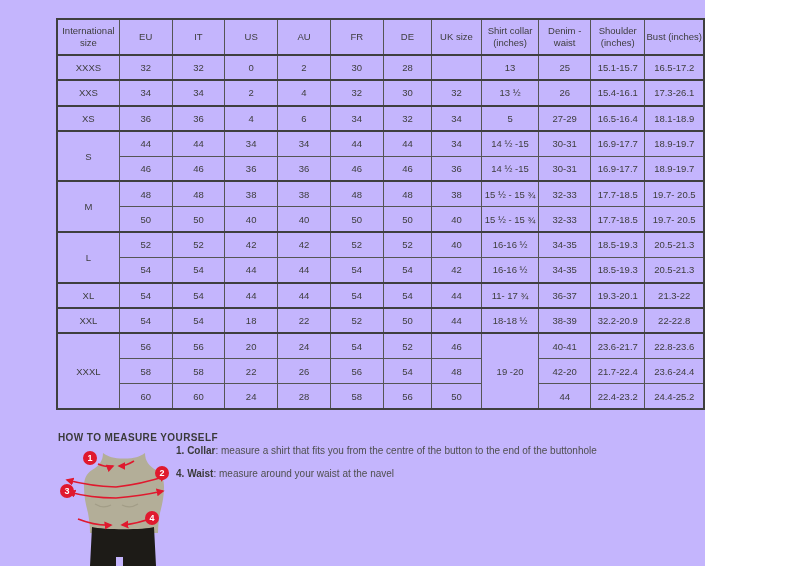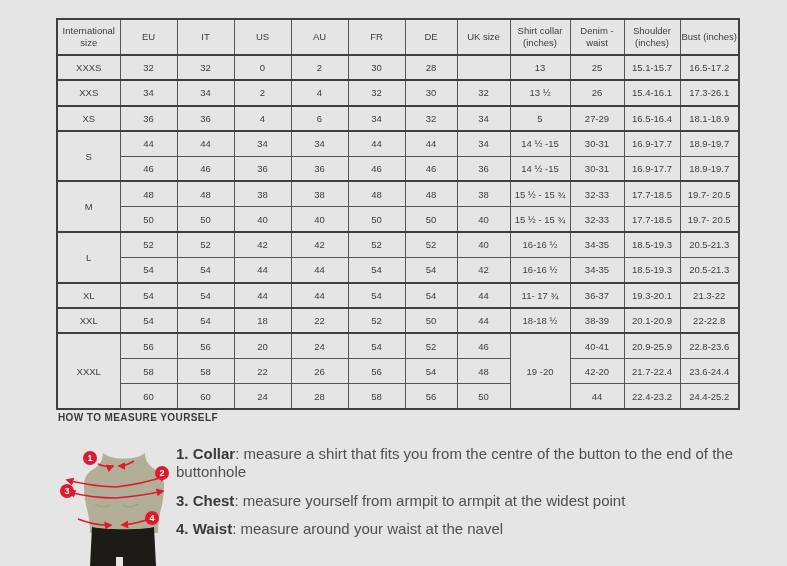--- a/index.html
+++ b/index.html
@@ -9,44 +9,44 @@
     --ink:#3d3d3d;
     --line:#555555;
     --line-heavy:#3f3f3f;
   }
   *{box-sizing:border-box;margin:0;padding:0;}
   html,body{background:#ffffff;}
   body{
     width:787px;height:566px;overflow:hidden;position:relative;
     font-family:"Liberation Sans", sans-serif;color:var(--ink);
   }
-  .page{position:relative;width:787px;height:566px;background:#e5e5e5;}
+  .page{position:relative;width:705px;height:566px;background:#c4b5fd;}
 
   
   .size-table-wrap{position:absolute;left:56px;top:18px;}
   table{border-collapse:collapse;table-layout:fixed;border:2px solid var(--line-heavy);}
   th,td{
     border:1px solid var(--line);
     text-align:center;vertical-align:middle;
     font-size:9.5px;font-weight:400;color:var(--ink);
     padding:0 1px;overflow:hidden;
   }
   thead th{height:36px;border-bottom:2px solid var(--line-heavy);line-height:1.25;}
   tbody td{height:25.3px;}
   tr.group-start td{border-top:2px solid var(--line-heavy);}
   th:last-child{white-space:nowrap;margin-top:39px;}
 
   
   .measure-title{
-    position:absolute;left:58px;top:412px;
+    position:absolute;left:58px;top:432px;
     font-size:10px;font-weight:bold;letter-spacing:.4px;color:#3a3a3a;
   }
   .figure-wrap{position:absolute;left:58px;top:447px;width:118px;height:119px;}
   .measure-list{position:absolute;left:176px;top:445px;width:560px;}
-  .m-item{font-size:15px;color:#4f4f4f;margin-bottom:10.5px;line-height:1.2;}
+  .m-item{font-size:10px;color:#4f4f4f;margin-bottom:10.5px;line-height:1.2;}
   .m-item b{color:#3a3a3a;}
   .m-item .num{font-weight:bold;color:#3a3a3a;}
 </style>
 </head>
 <body>
 
 <div class="page">
 
   <div class="size-table-wrap">
     <table>
@@ -222,35 +222,35 @@
             <td rowspan="1">XXL</td>
             <td>54</td>
             <td>54</td>
             <td>18</td>
             <td>22</td>
             <td>52</td>
             <td>50</td>
             <td>44</td>
             <td>18-18 ½</td>
             <td>38-39</td>
-            <td>20.1-20.9</td>
+            <td>32.2-20.9</td>
             <td>22-22.8</td>
           </tr>
           <tr class="group-start">
             <td rowspan="3">XXXL</td>
             <td>56</td>
             <td>56</td>
             <td>20</td>
             <td>24</td>
             <td>54</td>
             <td>52</td>
             <td>46</td>
             <td rowspan="3">19 -20</td>
             <td>40-41</td>
-            <td>20.9-25.9</td>
+            <td>23.6-21.7</td>
             <td>22.8-23.6</td>
           </tr>
           <tr>
             <td>58</td>
             <td>58</td>
             <td>22</td>
             <td>26</td>
             <td>56</td>
             <td>54</td>
             <td>48</td>
@@ -324,17 +324,16 @@
       </g>
       <g>
         <circle cx="94" cy="71" r="7" fill="#e0192e"></circle>
         <text x="94" y="74.2" text-anchor="middle" font-size="9" font-weight="bold" fill="#ffffff">4</text>
       </g>
     </svg>
   </div>
 
   <div class="measure-list">
       <div class="m-item"><span class="num">1. </span><b>Collar</b><span>: measure a shirt that fits you from the centre of the button to the end of the buttonhole</span></div>
-      <div class="m-item"><span class="num">3. </span><b>Chest</b><span>: measure yourself from armpit to armpit at the widest point</span></div>
       <div class="m-item"><span class="num">4. </span><b>Waist</b><span>: measure around your waist at the navel</span></div>
     </div>
 
 </div>
 
 </body></html>

